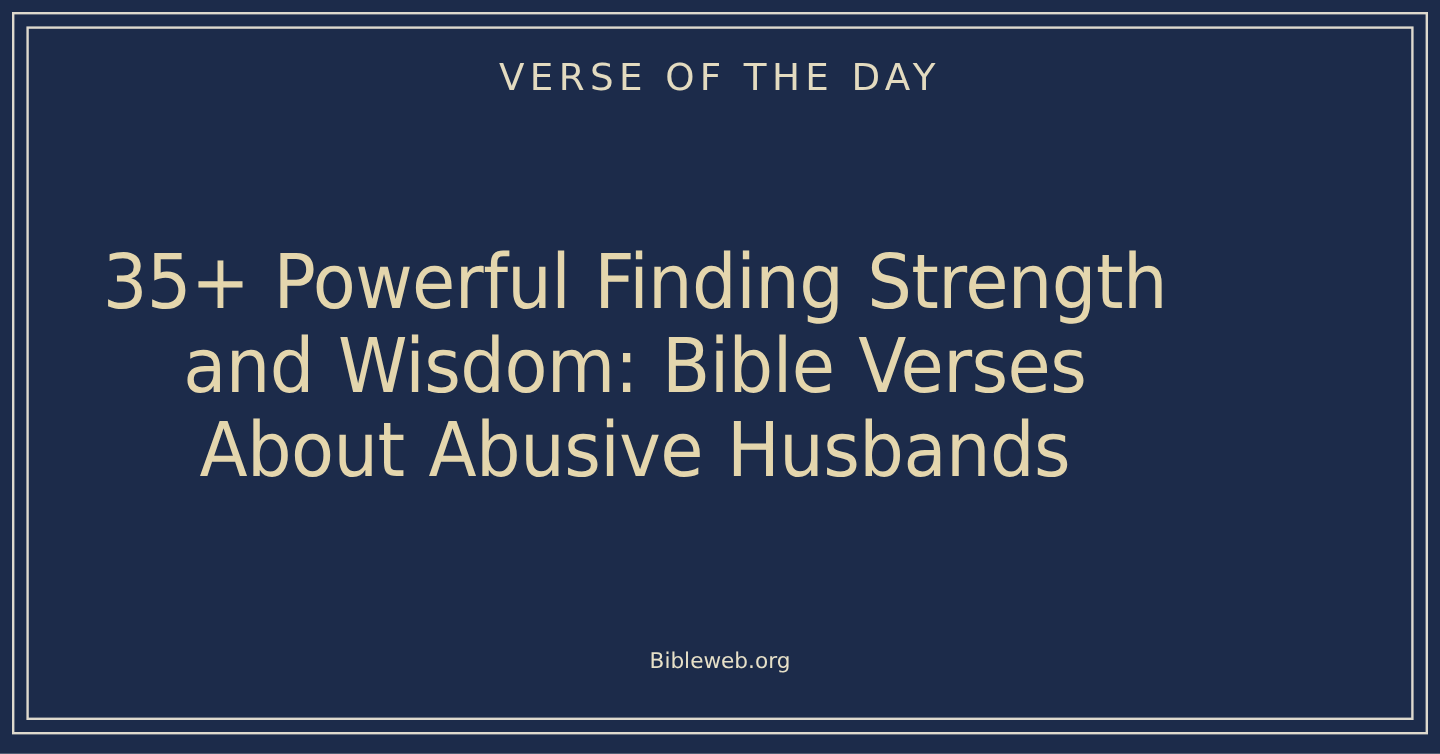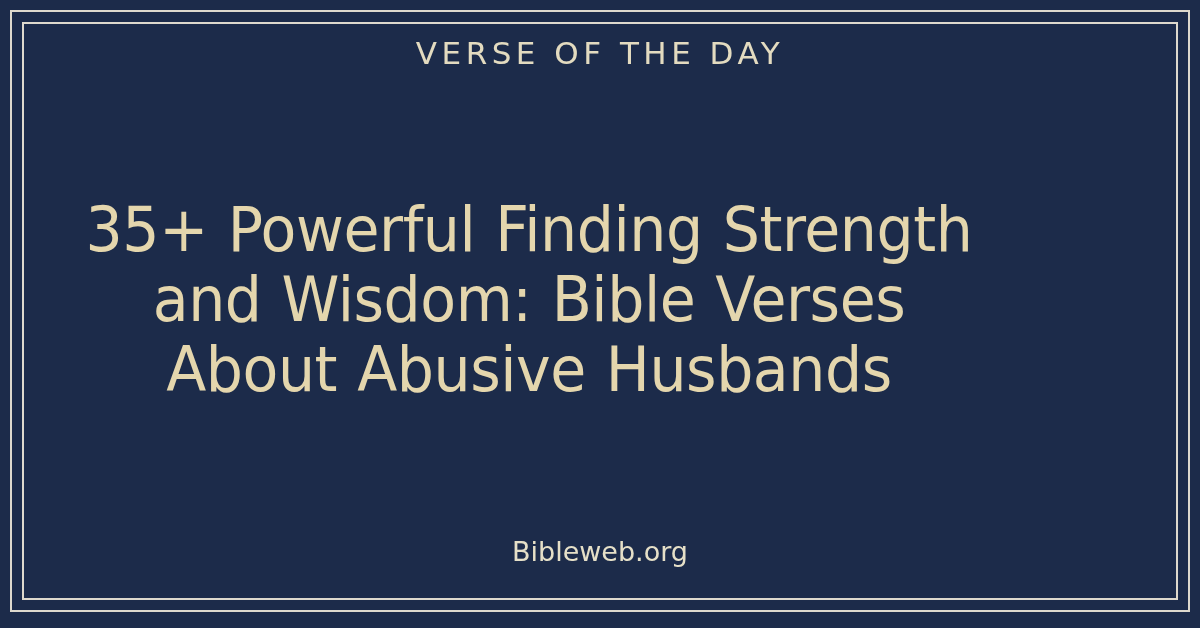--- a/index.html
+++ b/index.html
@@ -51,21 +51,21 @@
     top: 24px;
     right: 24px;
     bottom: 30px;
     display: flex;
     flex-direction: column;
     align-items: center;
     box-sizing: border-box;
   }
 
   .eyebrow {
-    margin-top: 10px;
+    margin-top: 22px;
     font-family: "DejaVu Sans", sans-serif;
     font-size: 31px;
     line-height: 38px;
     letter-spacing: 4.5px;
     color: #e3dbc0;
     text-transform: uppercase;
     white-space: nowrap;
     font-weight: 400;
     text-align: center;
   }
@@ -92,21 +92,21 @@
     font-weight: 400;
     letter-spacing: -0.5px;
     word-spacing: 2px;
     transform: scaleX(0.93);
     transform-origin: center center;
   }
 
   .footer {
     margin-bottom: 30px;
     font-family: "DejaVu Sans", sans-serif;
-    font-size: 27px;
+    font-size: 18px;
     line-height: 32px;
     color: #e6e0c8;
     font-weight: 400;
     letter-spacing: 0px;
     white-space: nowrap;
     text-align: center;
   }
 </style>
 </head>
 <body>

